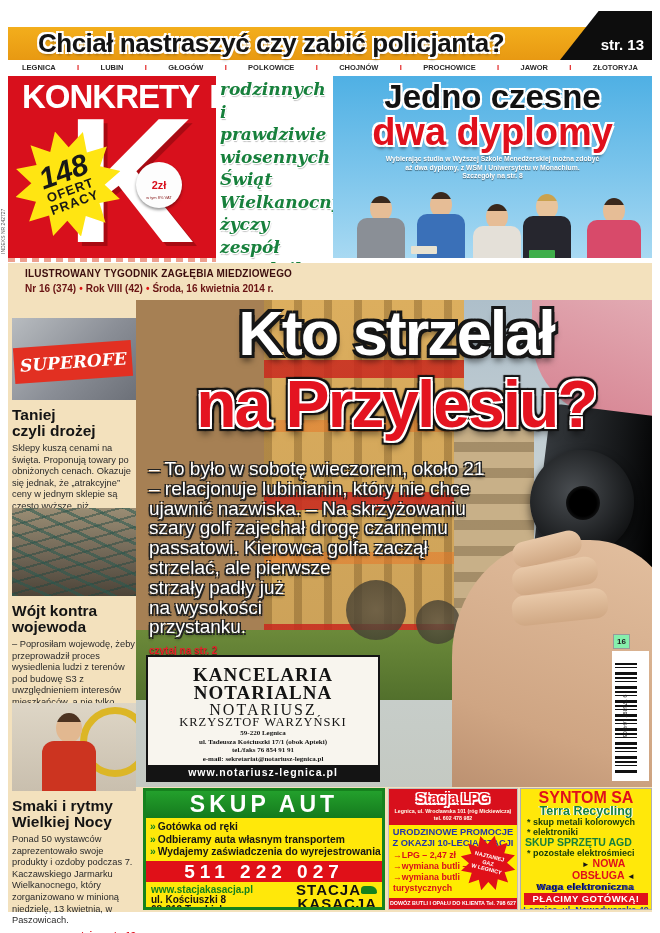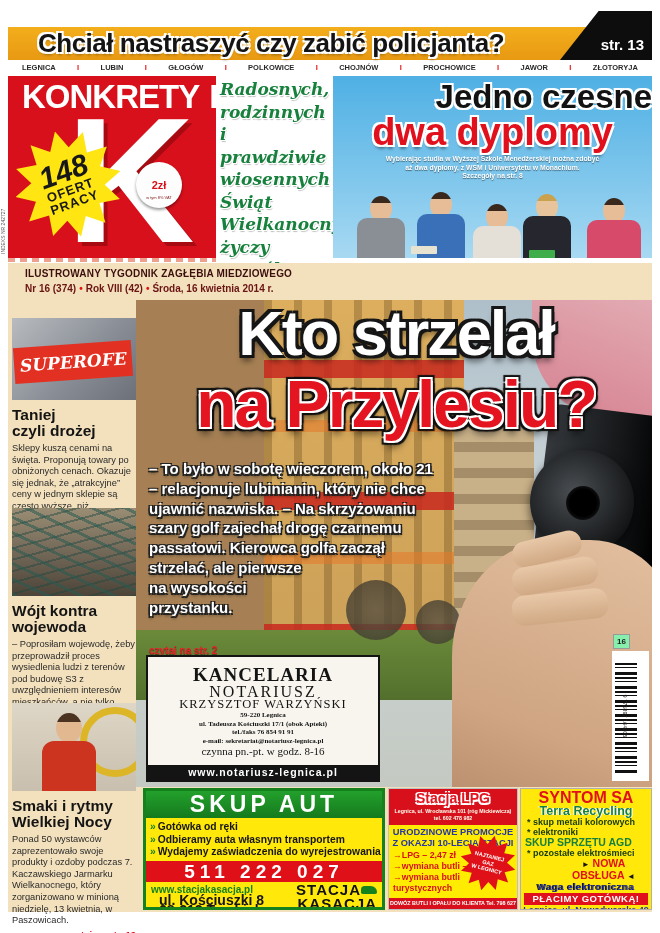--- a/index.html
+++ b/index.html
@@ -48,21 +48,21 @@
      background:repeating-linear-gradient(90deg,#eda08e 0 7px,transparent 7px 12px);}
 
   
   .wishes{left:220px;top:78px;width:116px;color:#17803c;font-family:"DejaVu Serif",serif;
      font-style:italic;font-weight:bold;font-size:17px;line-height:22.5px;
      text-shadow:-1px -1px 0 #fff,1px -1px 0 #fff,-1px 1px 0 #fff,1px 1px 0 #fff,1px 2px 1px rgba(0,0,0,.25);}
 
   
   .uni{left:333px;top:76px;width:319px;height:182px;overflow:hidden;
        background:linear-gradient(180deg,#4fb0e4 0%,#7ec6ec 55%,#a8d9f2 100%);}
-  .uni-t1{margin-top:4px;text-align:right;font-size:33px;line-height:34px;font-weight:900;color:#121212;
+  .uni-t1{margin-top:4px;text-align:center;font-size:33px;line-height:34px;font-weight:900;color:#121212;
      text-shadow:-2px -2px 0 #fff,2px -2px 0 #fff,-2px 2px 0 #fff,2px 2px 0 #fff;}
   .uni-t2{text-align:center;font-size:38px;line-height:36px;font-weight:900;color:#e0101c;
      text-shadow:-2px -2px 0 #fff,2px -2px 0 #fff,-2px 2px 0 #fff,2px 2px 0 #fff,0 4px 3px rgba(0,0,0,.4);}
   .uni-body{margin-top:5px;text-align:center;font-size:6.8px;line-height:8.5px;font-weight:700;color:#fff;
      text-shadow:0 1px 1px rgba(0,0,0,.5);}
   .uni-people{position:absolute;left:0;bottom:0;width:100%;height:74px;}
   .person{position:absolute;bottom:-6px;width:52px;}
   .person .head{width:22px;height:25px;border-radius:50% 50% 46% 46%;margin:0 auto;
      background:linear-gradient(180deg,#3a281c 26%,#e6bd96 27%);}
   .person .torso{width:48px;height:46px;margin:-3px auto 0;border-radius:10px 10px 0 0;}
@@ -110,21 +110,21 @@
   
   .headline1{left:138px;top:297px;width:516px;text-align:center;font-size:63px;font-weight:900;
      letter-spacing:-2px;color:#fff;
      text-shadow:-3px -3px 0 #161616,3px -3px 0 #161616,-3px 3px 0 #161616,3px 3px 0 #161616,0 6px 6px rgba(0,0,0,.55);}
   .headline2{left:134px;top:366px;width:524px;text-align:center;font-size:66px;font-weight:900;
      letter-spacing:-2px;color:#e41420;
      text-shadow:-2px -2px 0 #fff,2px -2px 0 #fff,-2px 2px 0 #fff,2px 2px 0 #fff,
                  -4px -4px 1px #101010,4px -4px 1px #101010,-4px 4px 1px #101010,4px 4px 1px #101010,0 7px 7px rgba(0,0,0,.5);}
 
   
-  .quote{left:149px;top:459px;font-size:15px;font-weight:700;color:#fff;line-height:19.8px;
+  .quote{left:149px;top:459px;font-size:19px;font-weight:400;color:#fff;line-height:19.8px;
      text-shadow:-1.5px -1.5px 0 #222,1.5px -1.5px 0 #222,-1.5px 1.5px 0 #222,1.5px 1.5px 0 #222,0 3px 3px rgba(0,0,0,.45);}
   .read-main{left:149px;top:645px;font-size:10px;font-weight:900;color:#e8202a;
      text-shadow:0 1px 1px rgba(60,0,0,.6);}
 
   
   .notary{left:146px;top:655px;width:234px;height:127px;background:#f8f5ee;border:2px solid #141414;
      box-sizing:border-box;text-align:center;font-family:"Liberation Serif",serif;color:#141414;overflow:hidden;}
   .not-t{font-size:19px;line-height:18px;font-weight:900;letter-spacing:1px;}
   .not-role{font-size:16px;line-height:12px;letter-spacing:2px;margin-top:2px;}
   .not-name{font-size:12.5px;line-height:13px;letter-spacing:1px;}
@@ -169,21 +169,21 @@
      box-sizing:border-box;overflow:hidden;}
   .skup-title{height:27px;background:linear-gradient(180deg,#23a02c,#157a1d);color:#fff;text-align:center;
      font-size:23px;line-height:26px;font-weight:900;letter-spacing:4px;}
   .skup-bullets{padding:3px 4px 2px;}
   .skup-b{font-size:10.3px;line-height:12.5px;font-weight:900;color:#151515;white-space:nowrap;}
   .skup-b .ic{color:#16821e;font-weight:900;margin-right:2px;}
   .skup-phone{height:21px;background:#e01018;color:#fff;text-align:center;font-size:19px;line-height:21px;
      font-weight:900;letter-spacing:5px;}
   .skup-foot{position:relative;height:32px;}
   .skup-web{position:absolute;left:5px;top:2px;font-size:10px;font-weight:700;color:#16821e;}
-  .skup-addr{position:absolute;left:5px;top:13px;font-size:14px;line-height:10px;font-weight:900;color:#151515;margin-left:8px;}
+  .skup-addr{position:absolute;left:5px;top:13px;font-size:10px;line-height:10px;font-weight:900;color:#151515;}
   .skup-logo{position:absolute;right:5px;top:1px;text-align:right;font-size:15px;line-height:14px;
      font-weight:900;color:#111;letter-spacing:1px;}
   .car-icon{display:inline-block;width:16px;height:8px;background:#16821e;border-radius:4px 7px 2px 2px;
      position:relative;top:-1px;}
 
   .lpg{left:388px;top:788px;width:130px;height:122px;background:#ffec00;border:1px solid #c0c0c0;
      box-sizing:border-box;overflow:hidden;}
   .lpg-head{height:36px;background:#d8101c;text-align:center;position:relative;}
   .lpg-title{font-size:14px;line-height:19px;font-weight:900;color:#e41420;letter-spacing:0px;
      text-shadow:-1.5px -1.5px 0 #fff,1.5px -1.5px 0 #fff,-1.5px 1.5px 0 #fff,1.5px 1.5px 0 #fff;}
@@ -258,21 +258,20 @@
     </div>
     <div class="price-circle">
       <div class="amt"><span>2</span><span>zł</span></div>
       <div class="note">w tym 8% VAT</div>
     </div>
   </div>
   <div class="abs index-note">INDEKS NR 242727</div>
   <div class="abs logo-dashes"></div>
 
   <div class="abs wishes">
-    <div>Radosnych,</div>
     <div>rodzinnych</div>
     <div>i prawdziwie</div>
     <div>wiosennych Świąt</div>
     <div>Wielkanocnych</div>
     <div>życzy</div>
     <div>zespół Tygodnika</div>
     <div>Konkrety.pl</div>
   </div>
 
   <div class="abs uni">
@@ -335,27 +334,29 @@
   <div class="abs headline1">Kto strzelał</div>
   <div class="abs headline2">na Przylesiu?</div>
 
   <div class="abs quote">
     <div>– To było w sobotę wieczorem, około 21</div>
     <div>– relacjonuje lubinianin, który nie chce</div>
     <div>ujawnić nazwiska. – Na skrzyżowaniu</div>
     <div>szary golf zajechał drogę czarnemu</div>
     <div>passatowi. Kierowca golfa zaczął</div>
     <div>strzelać, ale pierwsze</div>
+    <div>strzały padły już</div>
     <div>na wysokości</div>
     <div>przystanku.</div>
   </div>
   <div class="abs read-main">czytaj na str. 2</div>
 
   <div class="abs notary">
     <div class="not-t" style="margin-top:9px;">KANCELARIA</div>
+    <div class="not-t">NOTARIALNA</div>
     <div class="not-role">NOTARIUSZ</div>
     <div class="not-name">KRZYSZTOF WARZYŃSKI</div>
     <div class="not-sm">59-220 Legnica</div>
     <div class="not-sm">ul. Tadeusza Kościuszki 17/1 (obok Apteki)</div>
     <div class="not-sm">tel./faks 76 854 91 91</div>
     <div class="not-sm">e-mail: sekretariat@notariusz-legnica.pl</div>
     <div class="not-hours">czynna pn.-pt. w godz. 8-16</div>
     <div class="not-web">www.notariusz-legnica.pl</div>
   </div>
 

